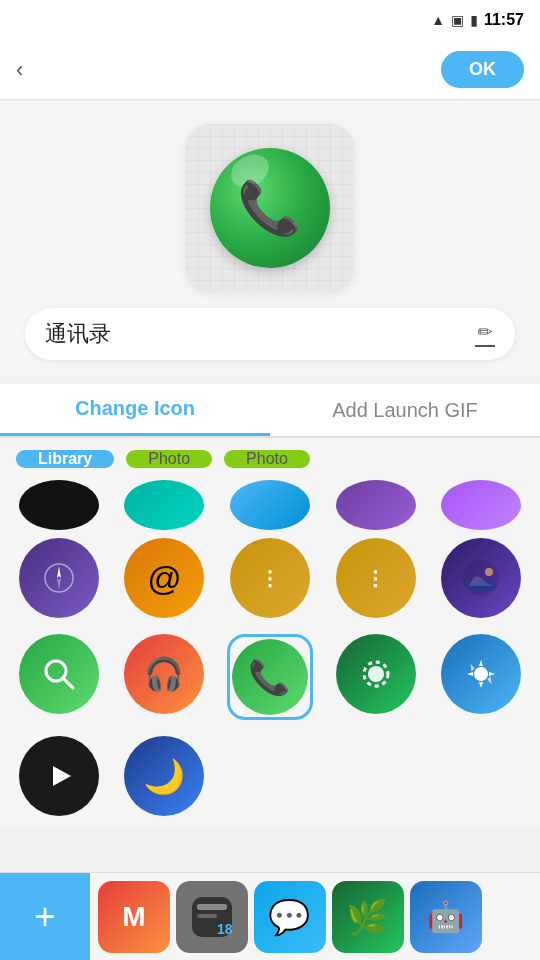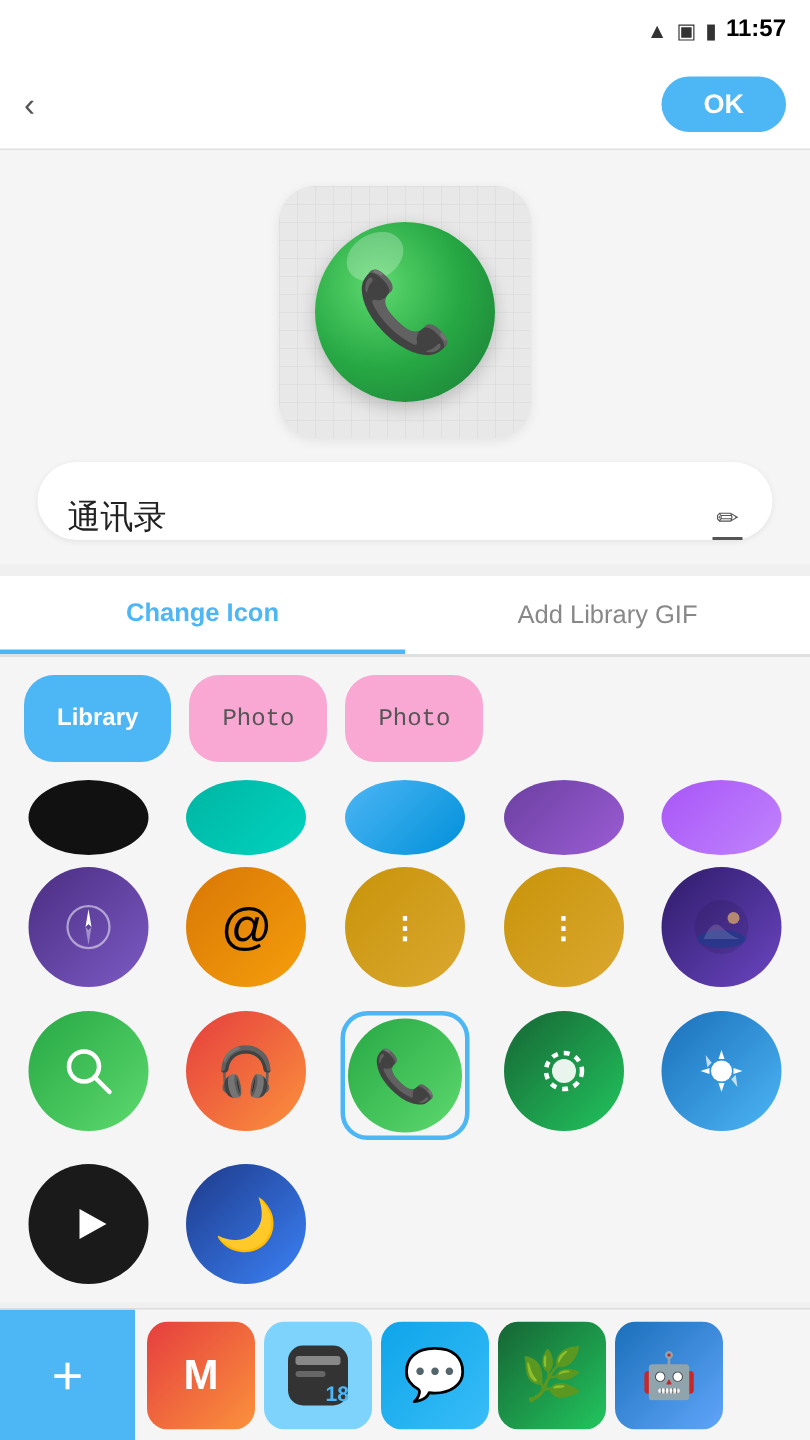--- a/index.html
+++ b/index.html
@@ -118,21 +118,21 @@
     }
 
     
     .app-name-row {
       width: 490px;
       margin-top: 16px;
       background: #fff;
       border-radius: 30px;
       height: 52px;
       display: flex;
-      align-items: flex-end;
+      align-items: center;
       justify-content: space-between;
       padding: 0 20px;
       box-shadow: 0 1px 4px rgba(0,0,0,0.08);
     }
     .app-name-text {
       font-size: 22px;
       color: #222;
       font-weight: 500;
     }
     .edit-icon {
@@ -159,21 +159,21 @@
       display: flex;
       border-bottom: 2px solid #e0e0e0;
       margin-top: 8px;
     }
     .tab {
       flex: 1;
       height: 52px;
       display: flex;
       align-items: center;
       justify-content: center;
-      font-size: 17px;
+      font-size: 20px;
       cursor: pointer;
     }
     .tab.active {
       color: #4db6f5;
       font-weight: bold;
       border-bottom: 3px solid #4db6f5;
     }
     .tab.inactive {
       color: #888;
     }
@@ -182,33 +182,32 @@
     .filter-row {
       width: 540px;
       background: #f5f5f5;
       display: flex;
       align-items: center;
       padding: 12px 16px;
       gap: 12px;
     }
     .pill {
       border-radius: 20px;
-      padding: 20px 22px;
+      padding: 0 22px;
       font-size: 16px;
       cursor: pointer;
     }
     .pill.selected {
       background: #4db6f5;
       color: #fff;
       font-weight: bold;
     }
     .pill.unselected {
-      background: #f9a8d4;
+      background: #84cc16;
       color: #555;
-      font-family: Liberation Mono, monospace;
     }
 
     
     .icon-grid {
       width: 540px;
       background: #f5f5f5;
       display: grid;
       grid-template-columns: repeat(5, 1fr);
       gap: 12px;
       padding: 4px 12px 12px;
@@ -317,21 +316,21 @@
       <div class="edit-underline"></div>
     </div>
   </div>
 </div>
 
 <div class="tabs-row">
   <div class="tab active">
     <span>Change Icon</span>
   </div>
   <div class="tab inactive">
-    <span>Add Library GIF</span>
+    <span>Add Launch GIF</span>
   </div>
 </div>
 
 <div class="filter-row">
   <div class="pill selected">
     <span>Library</span>
   </div>
   <div class="pill unselected">
     <span>Photo</span>
   </div>
@@ -422,21 +421,21 @@
 </div>
 
 <div class="bottom-dock">
   <div class="dock-add-btn">+</div>
   <div class="dock-apps">
 
     <div class="dock-icon" style="background:linear-gradient(135deg,#e53e3e,#fb923c);">
       <span style="font-size:28px;color:#fff;font-weight:bold;">M</span>
     </div>
 
-    <div class="dock-icon" style="background:#7dd3fc;border-radius:14px;">
+    <div class="dock-icon" style="background:#737373;border-radius:14px;">
       <svg width="50" height="50" viewBox="0 0 50 50">
         <rect x="5" y="5" width="40" height="40" rx="10" fill="#333"></rect>
         <rect x="10" y="12" width="30" height="6" rx="2" fill="#888"></rect>
         <rect x="10" y="22" width="20" height="4" rx="2" fill="#666"></rect>
         <text x="30" y="42" font-size="14" fill="#4db6f5" font-weight="bold">18</text>
       </svg>
     </div>
 
     <div class="dock-icon" style="background:linear-gradient(135deg,#0ea5e9,#38bdf8);border-radius:14px;">
       <span style="font-size:34px;">💬</span>

